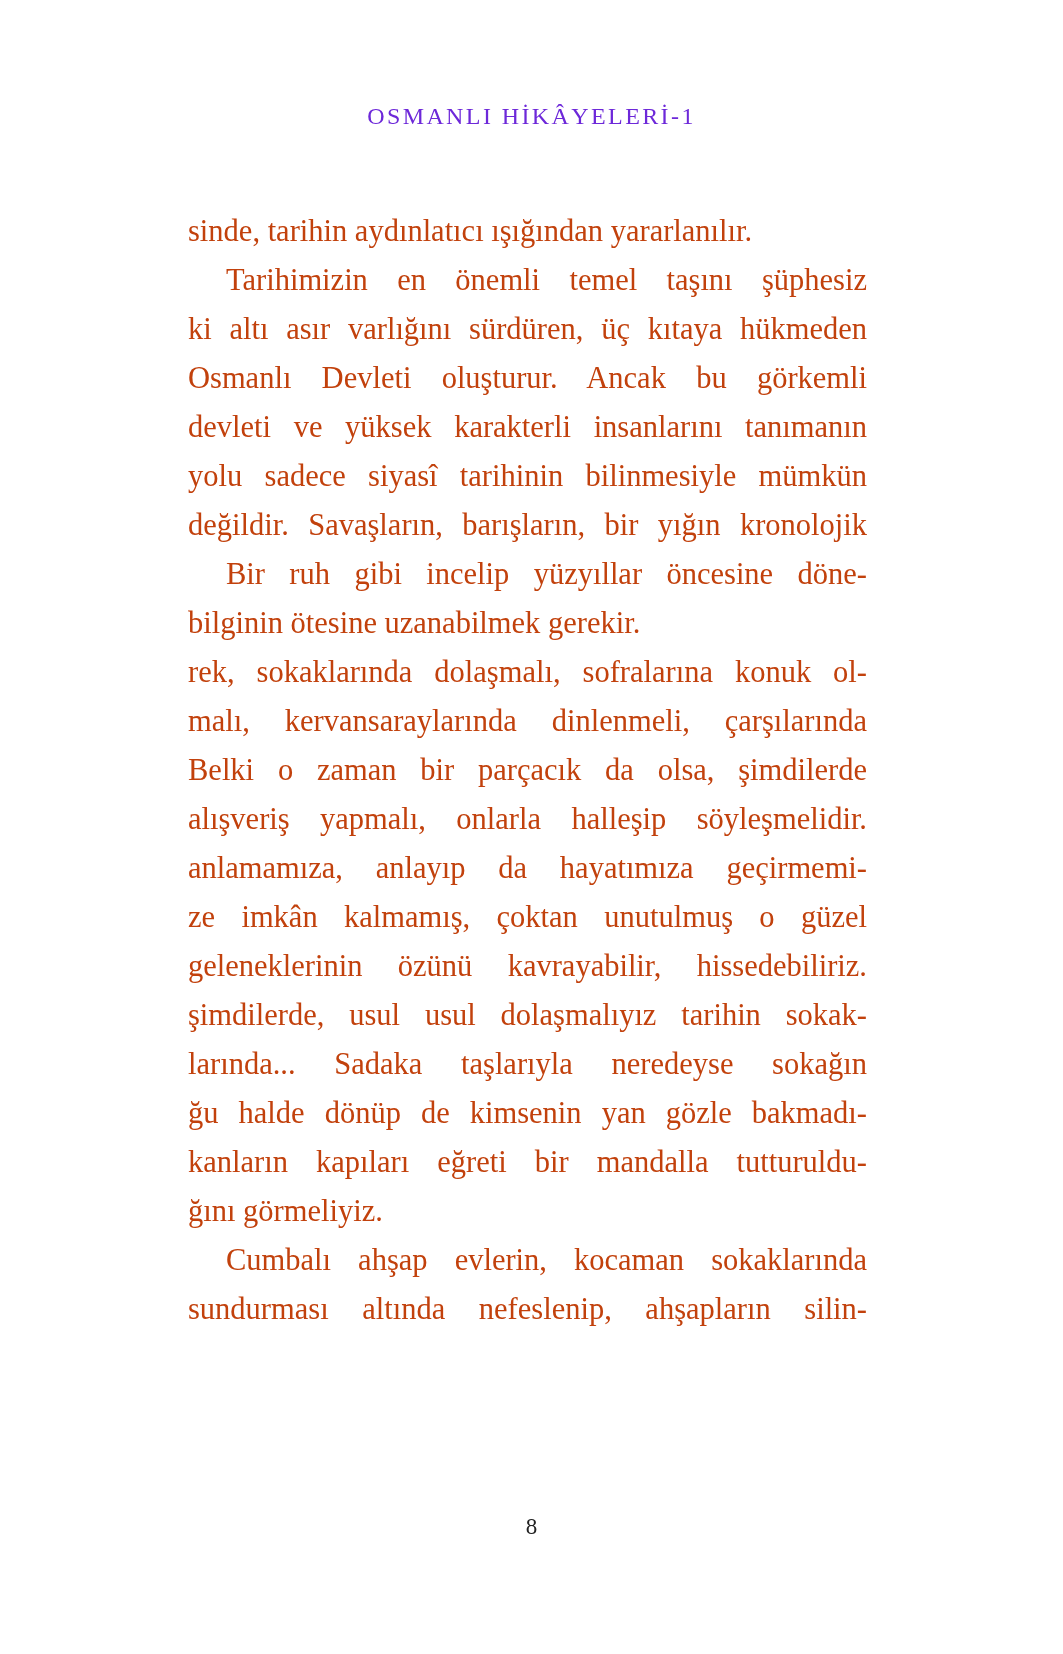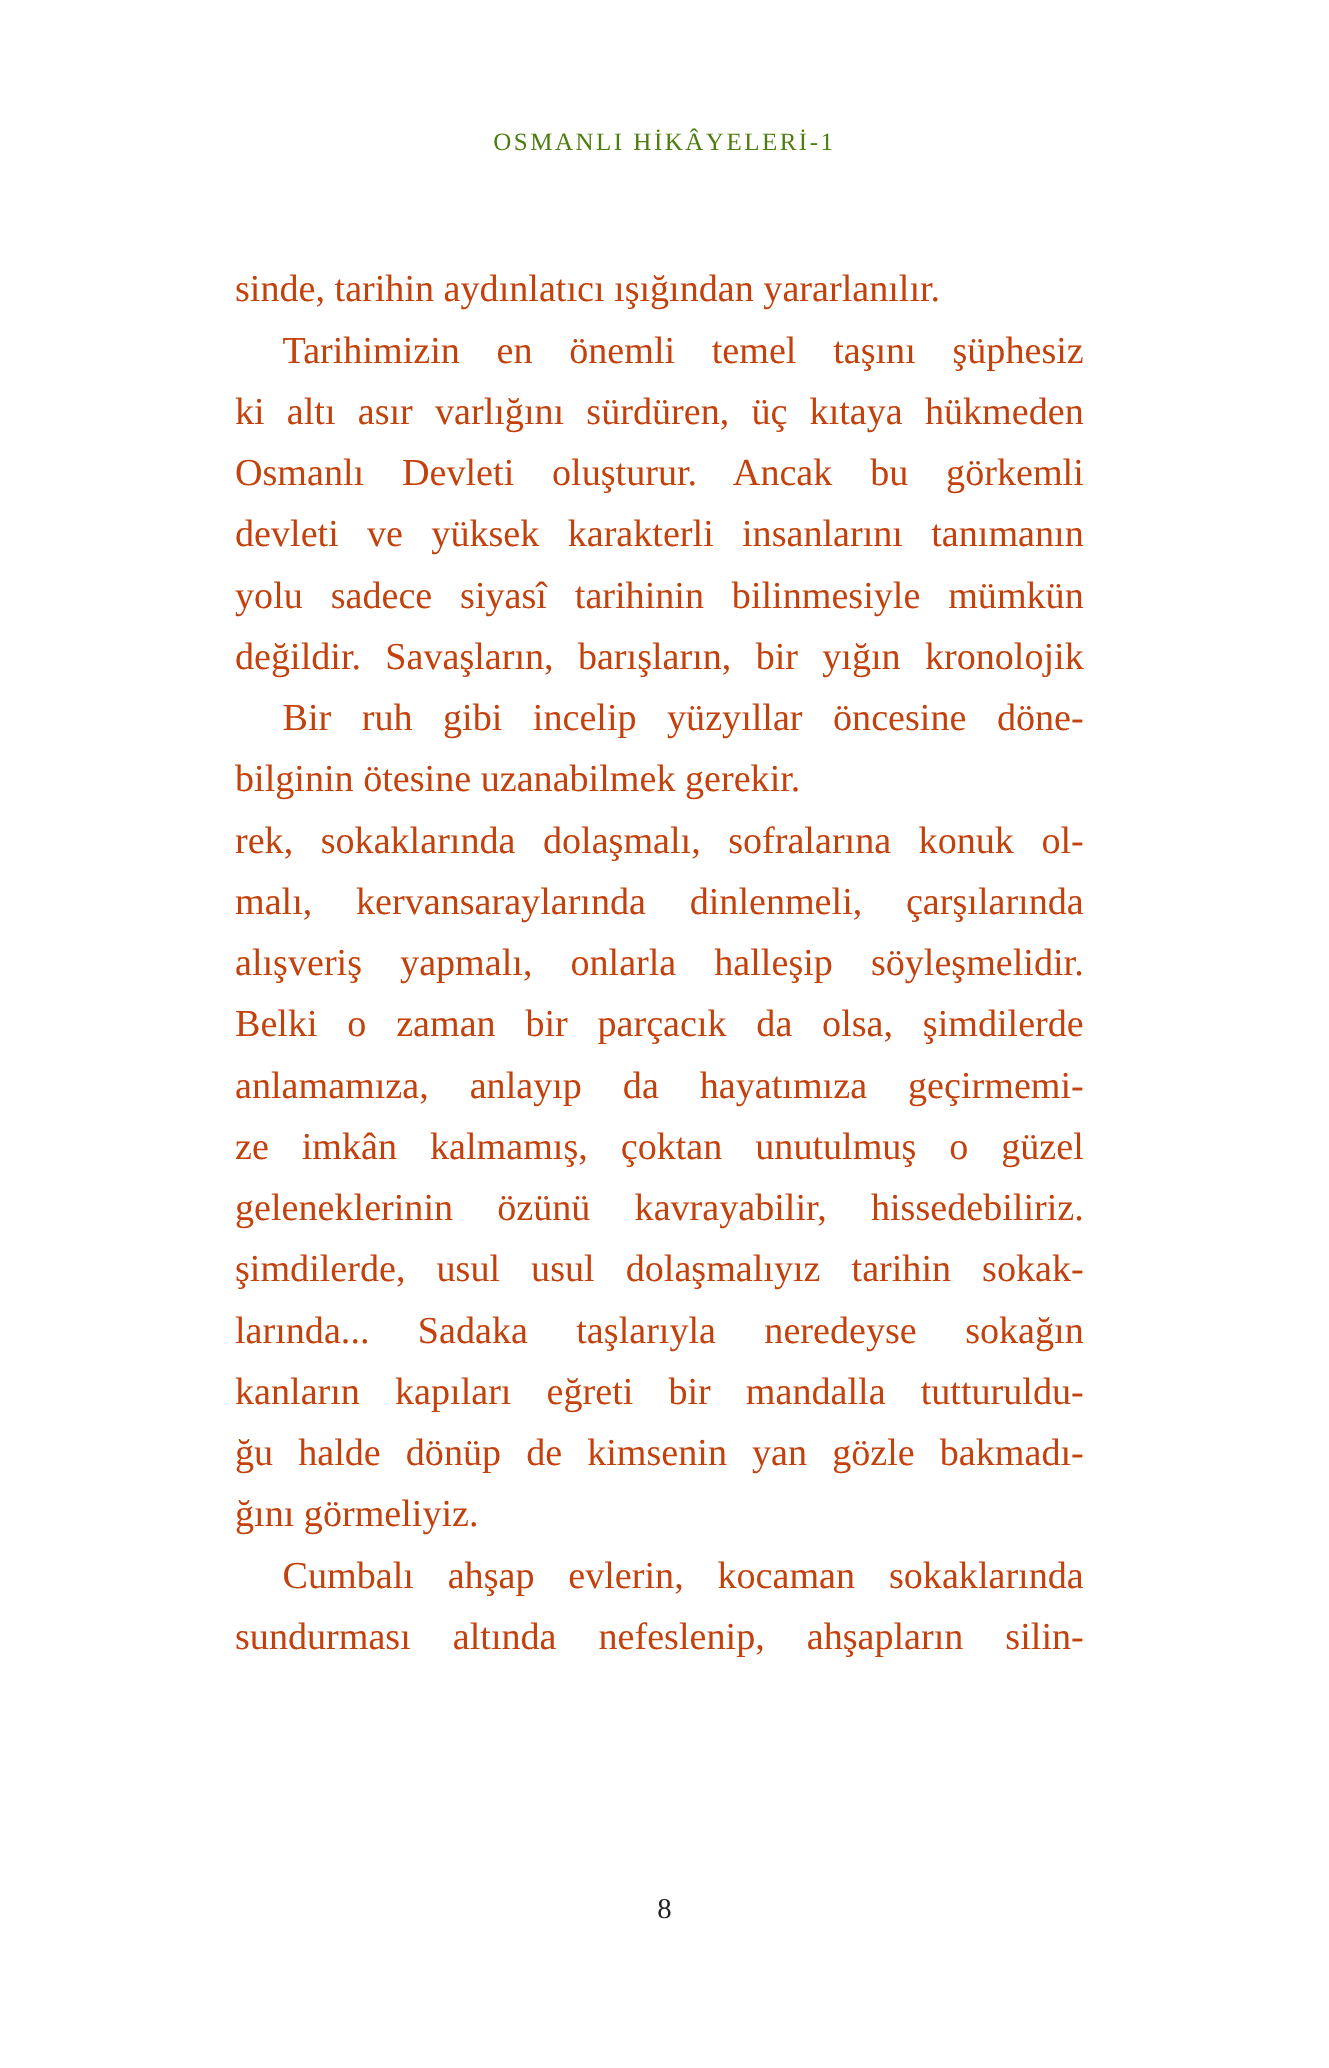--- a/index.html
+++ b/index.html
@@ -15,23 +15,23 @@
     font-family: "Liberation Serif", "DejaVu Serif", serif;
     color: #1d1d1d;
     overflow: hidden;
   }
   .running-head {
     position: absolute;
     top: 103px;
     left: 0;
     width: 100%;
     text-align: center;
-    font-size: 20px;
+    font-size: 24px;
     letter-spacing: 0.1em;
-    color: #4d7c0f;
+    color: #6d28d9;
     white-space: nowrap;
   }
   .textblock {
     position: absolute;
     left: 188px;
     top: 207px;
     width: 679px;
   }
   .line {
     font-size: 30.5px;
@@ -70,29 +70,29 @@
     <div class="line j indent">Tarihimizin en önemli temel taşını şüphesiz</div>
     <div class="line j">ki altı asır varlığını sürdüren, üç kıtaya hükmeden</div>
     <div class="line j">Osmanlı Devleti oluşturur. Ancak bu görkemli</div>
     <div class="line j">devleti ve yüksek karakterli insanlarını tanımanın</div>
     <div class="line j">yolu sadece siyasî tarihinin bilinmesiyle mümkün</div>
     <div class="line j">değildir. Savaşların, barışların, bir yığın kronolojik</div>
     <div class="line j indent">Bir ruh gibi incelip yüzyıllar öncesine döne-</div>
     <div class="line">bilginin ötesine uzanabilmek gerekir.</div>
     <div class="line j">rek, sokaklarında dolaşmalı, sofralarına konuk ol-</div>
     <div class="line j">malı, kervansaraylarında dinlenmeli, çarşılarında</div>
+    <div class="line j">Belki o zaman bir parçacık da olsa, şimdilerde</div>
     <div class="line j">alışveriş yapmalı, onlarla halleşip söyleşmelidir.</div>
-    <div class="line j">Belki o zaman bir parçacık da olsa, şimdilerde</div>
     <div class="line j">anlamamıza, anlayıp da hayatımıza geçirmemi-</div>
     <div class="line j">ze imkân kalmamış, çoktan unutulmuş o güzel</div>
     <div class="line j">geleneklerinin özünü kavrayabilir, hissedebiliriz.</div>
     <div class="line j">şimdilerde, usul usul dolaşmalıyız tarihin sokak-</div>
     <div class="line j">larında... Sadaka taşlarıyla neredeyse sokağın</div>
+    <div class="line j">ğu halde dönüp de kimsenin yan gözle bakmadı-</div>
     <div class="line j">kanların kapıları eğreti bir mandalla tutturuldu-</div>
-    <div class="line j">ğu halde dönüp de kimsenin yan gözle bakmadı-</div>
     <div class="line">ğını görmeliyiz.</div>
     <div class="line j indent">Cumbalı ahşap evlerin, kocaman sokaklarında</div>
     <div class="line j">sundurması altında nefeslenip, ahşapların silin-</div>
   </div>
 
   <div class="folio">8</div>
 
 </div>
 
 </body></html>

